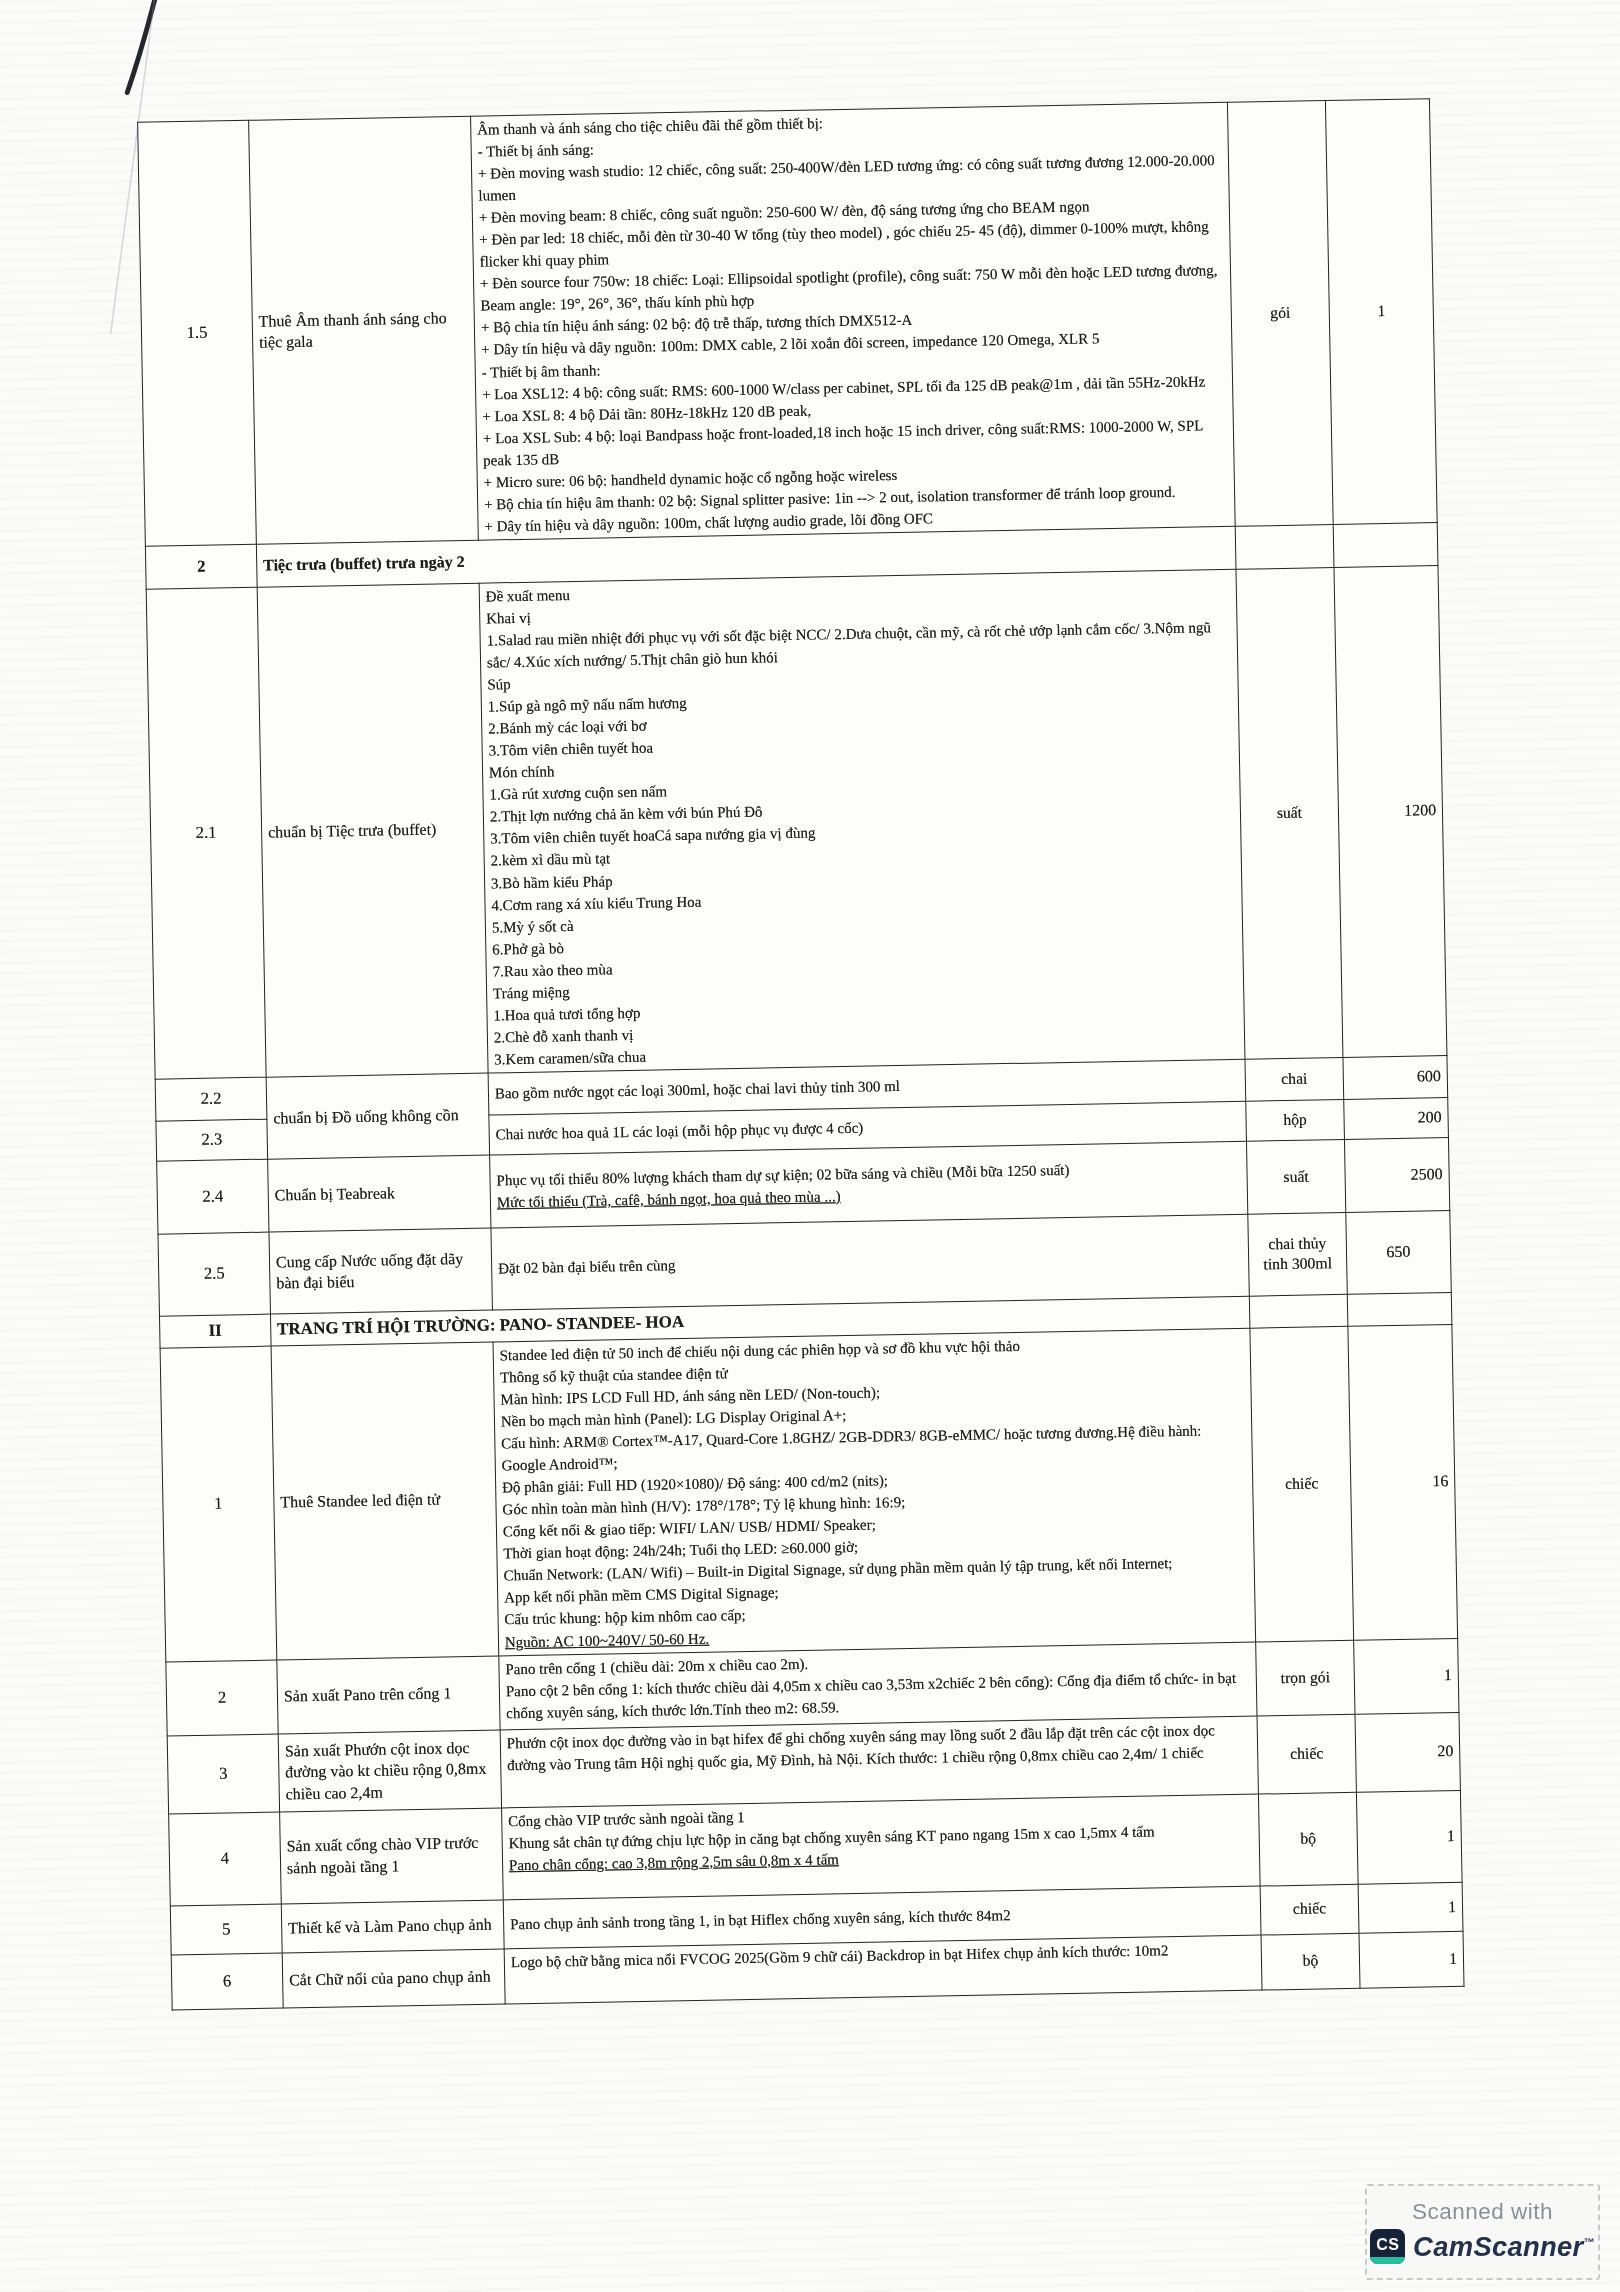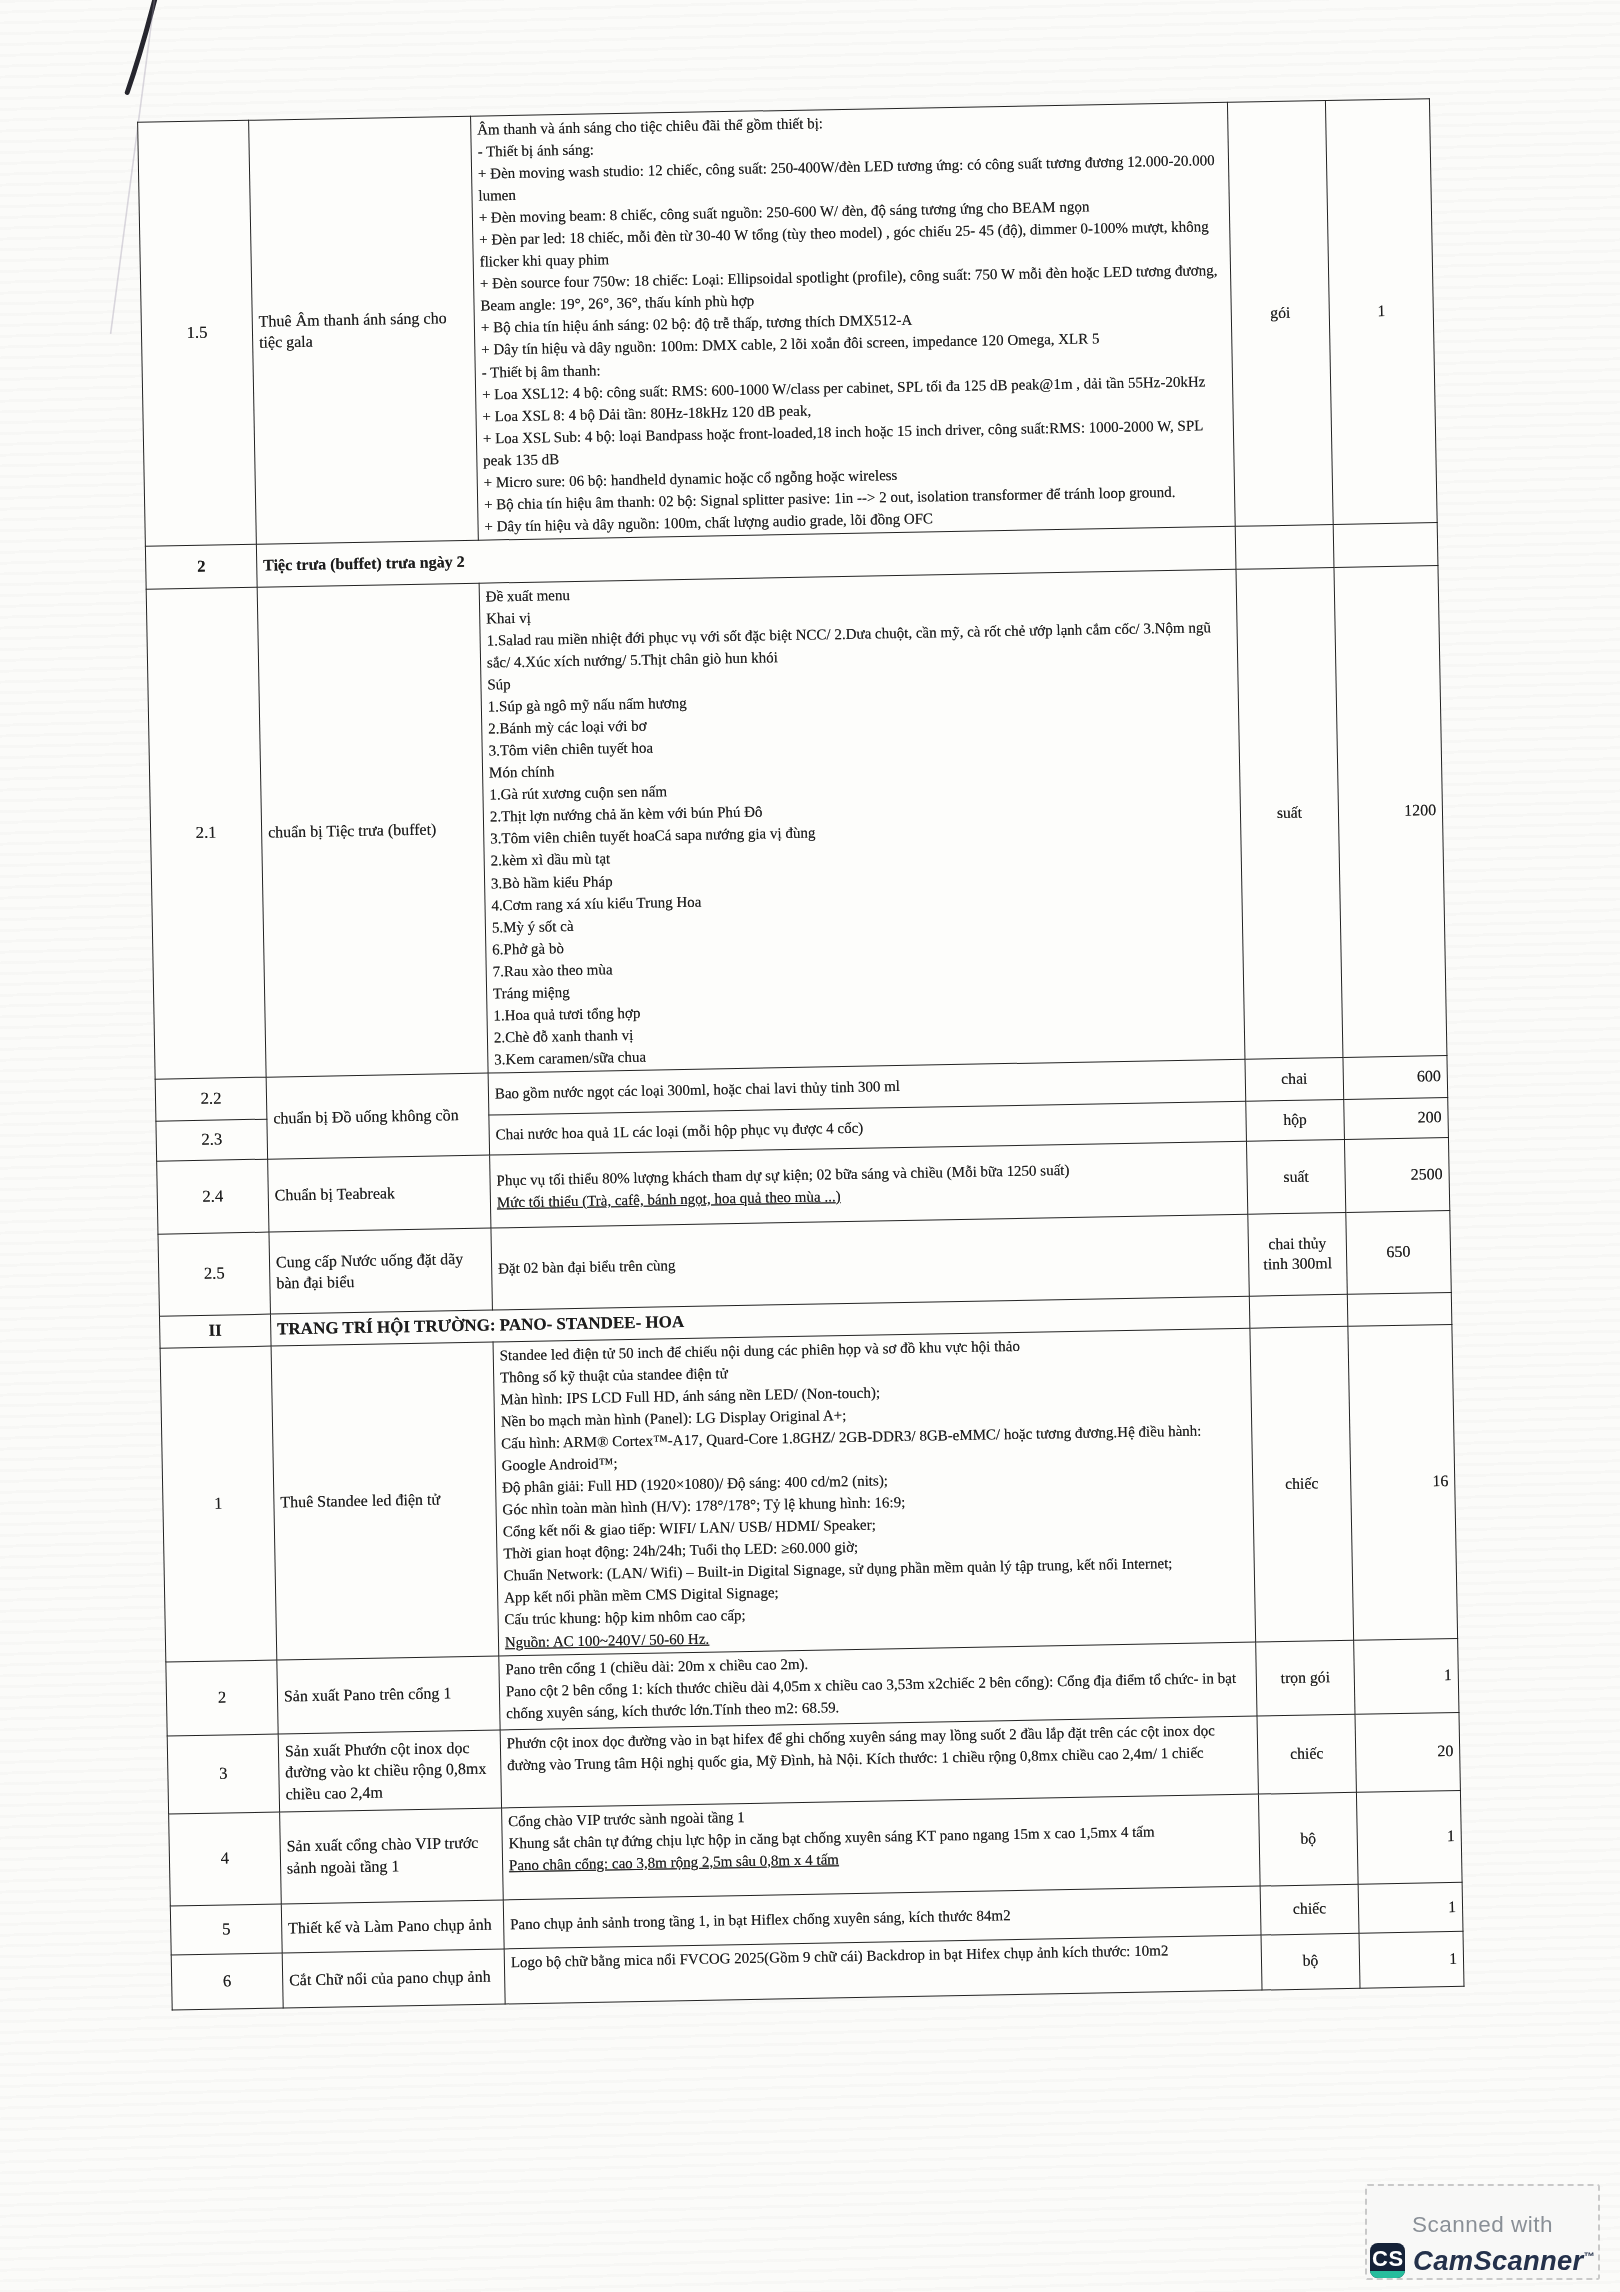--- a/index.html
+++ b/index.html
@@ -37,29 +37,29 @@
   td.sechead{font-size:17px;vertical-align:middle;}
   td.vmid{vertical-align:middle;}
   .ln{margin:0;}
   .u{text-decoration:underline;}
   
   .pen-mark{position:absolute;left:93px;top:-3.9px;pointer-events:none;}
   
   .badge{
     position:absolute;left:1365px;top:2184px;width:231px;height:92px;
     background:#f8f8f7;border:2px dashed #c9c9c9;border-radius:2.9px;
-    display:flex;flex-direction:column;align-items:center;justify-content:flex-end;
+    display:flex;flex-direction:column;align-items:center;justify-content:center;
     font-family:"Liberation Sans","DejaVu Sans",sans-serif;
   }
   .bl1{color:#8a9097;font-size:22.5px;line-height:1.1;letter-spacing:0.5px;}
   .bl2{display:flex;align-items:center;margin-top:4.9px;}
   .cslogo{
     position:relative;width:35px;height:35px;border-radius:7.8px;background:#152238;
     display:inline-flex;align-items:center;justify-content:center;
-    color:#fff;font-weight:bold;font-size:22px;letter-spacing:0.5px;
+    color:#fff;font-weight:bold;font-size:16px;letter-spacing:0.5px;
     margin-right:7.8px;overflow:hidden;
   }
   .cslogo i{position:absolute;left:0;right:0;bottom:0;height:6.9px;background:#27bd9d;}
   .cslogo span{position:relative;top:-2px;}
   .csname{color:#24314b;font-weight:bold;font-size:27.4px;letter-spacing:0.3px;font-style:italic;}
   .csname sup{font-size:10.8px;font-weight:bold;color:#24314b;vertical-align:super;}
 </style>
 </head>
 <body>
 

